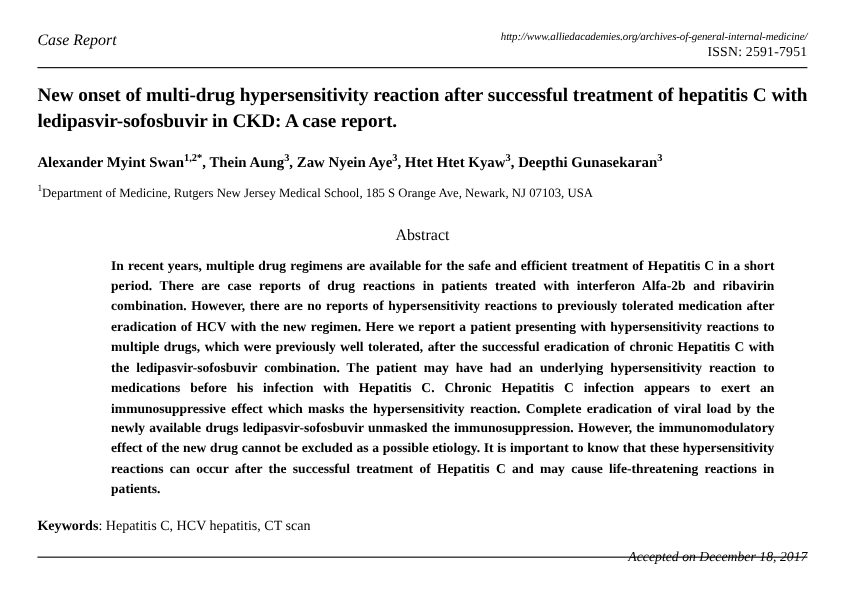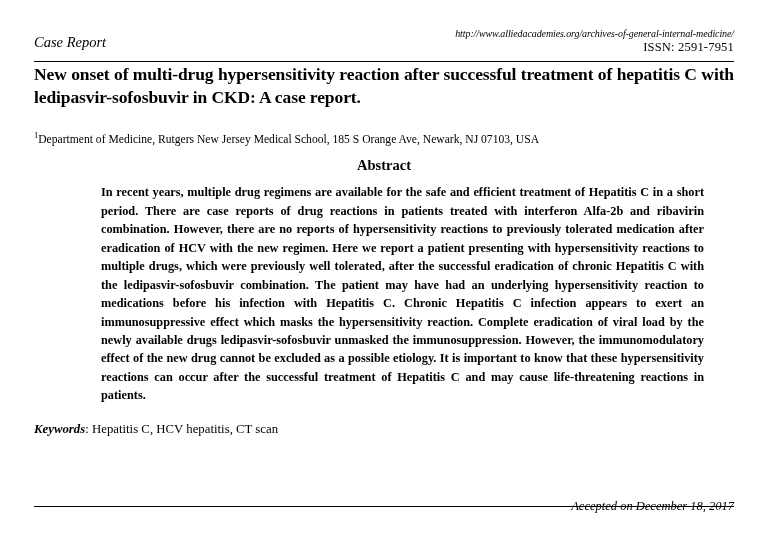--- a/index.html
+++ b/index.html
@@ -16,21 +16,21 @@
   }
   .page {
     position: relative;
     width: 768px;
     height: 538px;
     box-sizing: border-box;
     padding: 28px 34px 0 34px;
   }
   .header-row {
     display: flex;
-    align-items: center;
+    align-items: flex-start;
     justify-content: space-between;
   }
   .case-report {
     font-style: italic;
     font-size: 14.5px;
     white-space: nowrap;
     padding-top: 1px;
   }
   .journal-block {
     text-align: right;
@@ -49,63 +49,62 @@
   .top-rule {
     border: 0;
     border-top: 1px solid #000;
     margin: 6px 0 0 0;
   }
   .title {
     font-weight: bold;
     font-size: 17.5px;
     line-height: 1.32;
     text-align: justify;
-    margin-top: 1px;
+    margin-top: 13px;
     letter-spacing: -0.1px;
   }
   .authors {
     font-weight: bold;
     font-size: 13.5px;
     margin-top: 17px;
     line-height: 1.3;
   }
   .authors sup {
     font-size: 9.5px;
   }
   .affiliations {
-    margin-top: 20px;
+    margin-top: 9px;
     font-size: 11.6px;
     line-height: 1.5;
   }
   .affiliations div {
     white-space: nowrap;
   }
   .affiliations sup {
     font-size: 8.5px;
   }
   .abstract-heading {
     text-align: center;
-    font-weight: bold;
+    font-weight: normal;
     font-size: 14.5px;
-    margin-top: 9px;
+    margin-top: 22px;
   }
   .abstract-body {
     margin: 9px 30px 0 67px;
     font-size: 12.3px;
     font-weight: bold;
     line-height: 1.5;
     text-align: justify;
   }
   .keywords {
     margin-top: 17px;
     font-size: 12.8px;
   }
   .keywords b {
     font-weight: bold;
-    font-style: italic;
   }
   .bottom-rule {
     border: 0;
     border-top: 1px solid #000;
     position: absolute;
     left: 34px;
     right: 34px;
     bottom: 31px;
     margin: 0;
   }
@@ -127,20 +126,23 @@
     <div class="journal-block">
       <div class="journal-url">http://www.alliedacademies.org/archives-of-general-internal-medicine/</div>
       <div class="issn">ISSN: 2591-7951</div>
     </div>
   </div>
 
   <hr class="top-rule">
 
   <div class="title">New onset of multi-drug hypersensitivity reaction after successful treatment of hepatitis C with ledipasvir-sofosbuvir in CKD: A case report.</div>
 
+  <div class="authors">
+    <span>Alexander Myint Swan<sup>1,2*</sup>, Thein Aung<sup>3</sup>, Zaw Nyein Aye<sup>3</sup>, Htet Htet Kyaw<sup>3</sup>, Deepthi Gunasekaran<sup>3</sup></span>
+  </div>
 
   <div class="affiliations">
     <div><sup>1</sup>Department of Medicine, Rutgers New Jersey Medical School, 185 S Orange Ave, Newark, NJ 07103, USA</div>
   </div>
 
   <div class="abstract-heading">Abstract</div>
 
   <div class="abstract-body">In recent years, multiple drug regimens are available for the safe and efficient treatment of Hepatitis C in a short period. There are case reports of drug reactions in patients treated with interferon Alfa-2b and ribavirin combination. However, there are no reports of hypersensitivity reactions to previously tolerated medication after eradication of HCV with the new regimen. Here we report a patient presenting with hypersensitivity reactions to multiple drugs, which were previously well tolerated, after the successful eradication of chronic Hepatitis C with the ledipasvir-sofosbuvir combination. The patient may have had an underlying hypersensitivity reaction to medications before his infection with Hepatitis C. Chronic Hepatitis C infection appears to exert an immunosuppressive effect which masks the hypersensitivity reaction. Complete eradication of viral load by the newly available drugs ledipasvir-sofosbuvir unmasked the immunosuppression. However, the immunomodulatory effect of the new drug cannot be excluded as a possible etiology. It is important to know that these hypersensitivity reactions can occur after the successful treatment of Hepatitis C and may cause life-threatening reactions in patients.</div>
 
   <div class="keywords">

